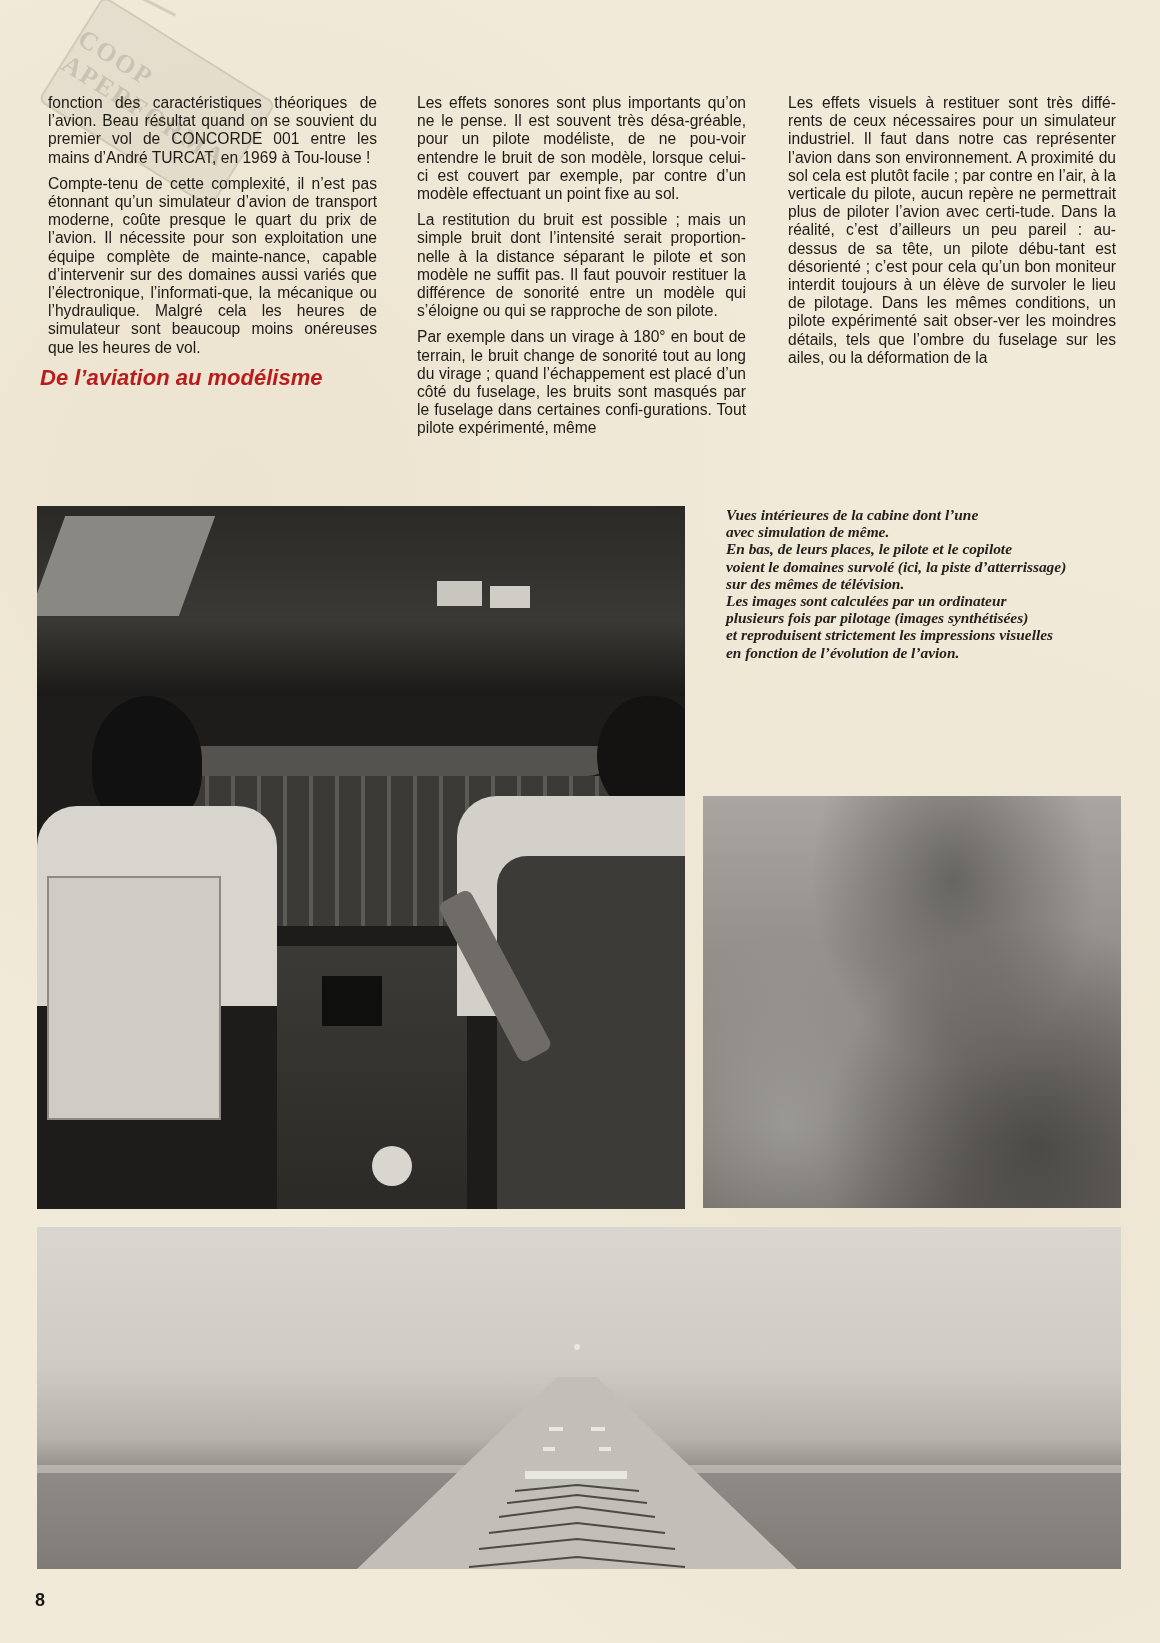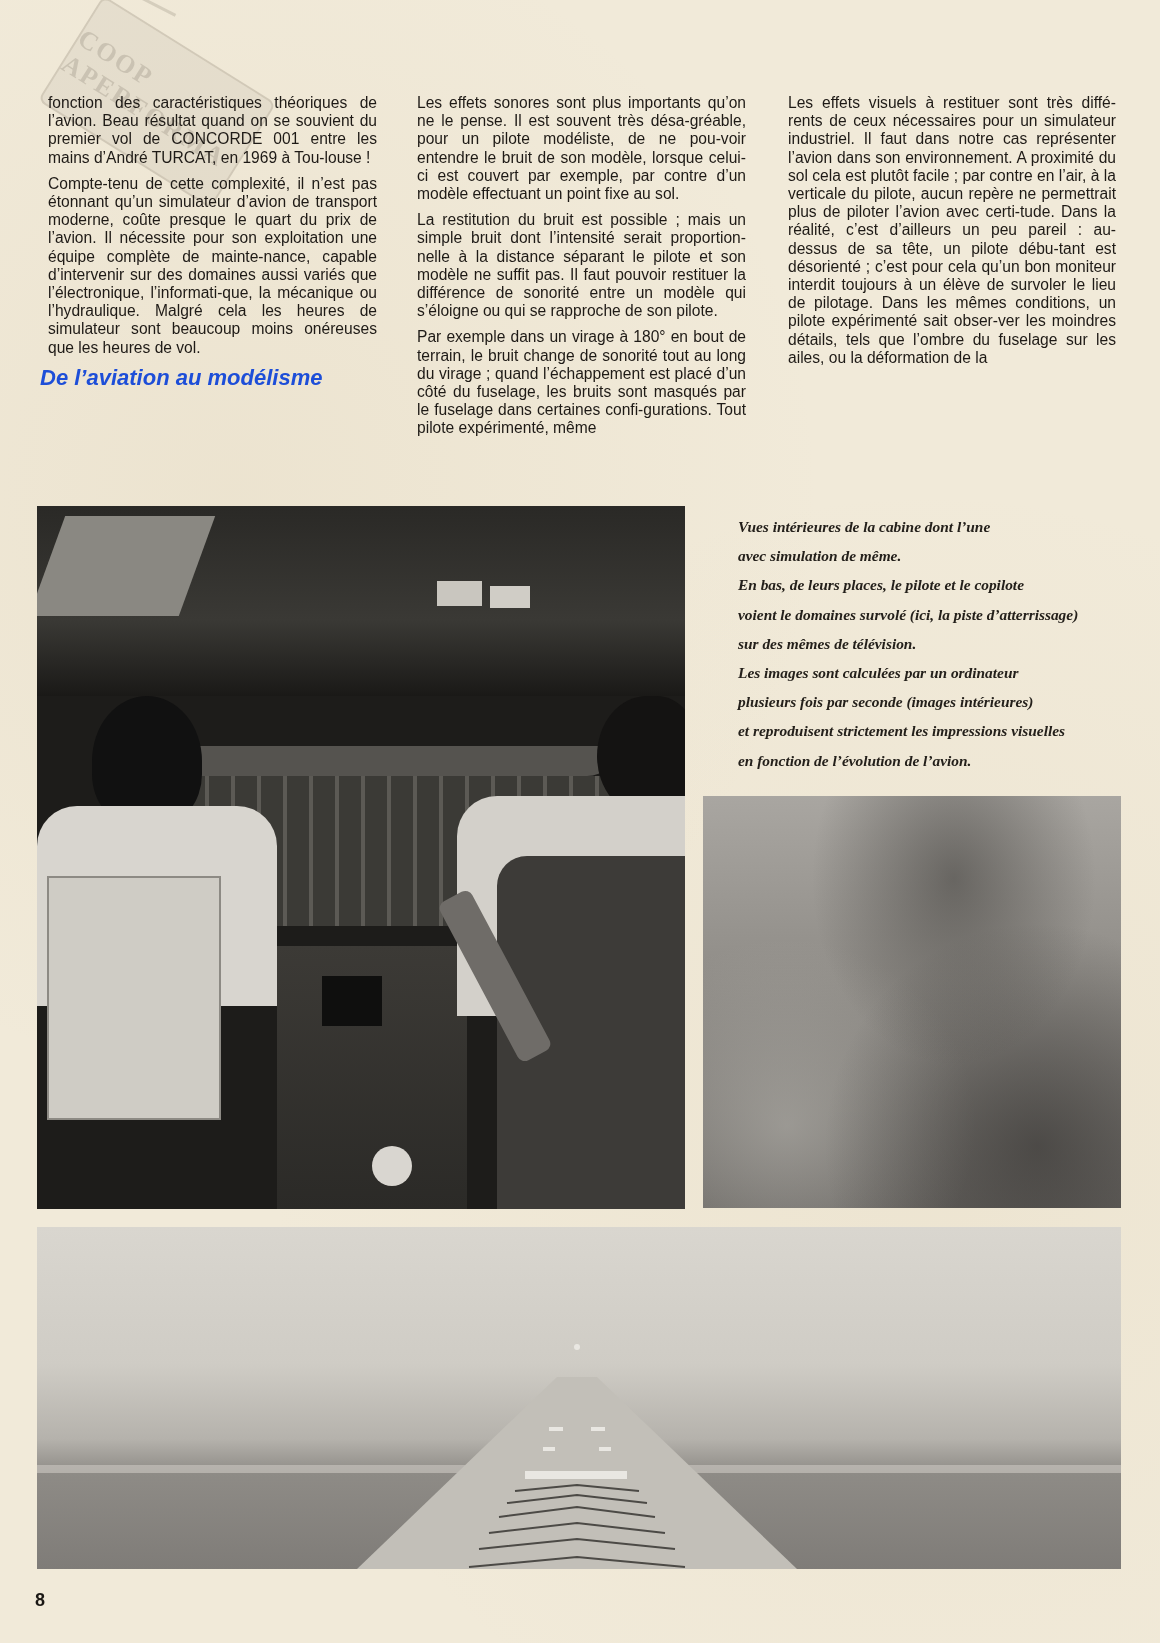--- a/index.html
+++ b/index.html
@@ -20,21 +20,21 @@
   }
   .col p { margin: 8px; }
   .col1 { left: 40px; width: 345px; }
   .col2 { left: 409px; width: 345px; }
   .col3 { left: 780px; width: 344px; }
   .heading {
     font-family: "Liberation Sans", sans-serif;
     font-weight: bold; font-style: italic;
     font-size: 22px; line-height: 26px;
     margin: 4px 0 6px 0; text-align: left;
-    color: #1d4ed8;
+    color: #b91c1c;
   }
   .watermark {
     position: absolute; left: 55px; top: 40px; width: 200px; height: 120px;
     transform: rotate(32deg);
     border: 2px solid rgba(120,110,95,0.18);
     background: rgba(140,130,115,0.10);
     border-radius: 8px;
     display: flex; align-items: center; justify-content: center;
     font-family: "Liberation Serif", serif; font-weight: bold;
     font-size: 26px; letter-spacing: 2px;
@@ -60,21 +60,21 @@
   }
   .photo-runway {
     left: 37px; top: 1227px; width: 1084px; height: 342px;
     background: linear-gradient(180deg, #d9d6cf 0%, #cfccc5 40%, #b5b2ac 62%, #8e8b86 72%, #7f7c78 100%);
   }
   .caption {
     position: absolute; left: 726px; top: 506px; width: 400px;
     font-family: "Liberation Serif", serif; font-style: italic; font-weight: bold;
     font-size: 15.4px; line-height: 17.2px; color: #24201b;
   }
-  .caption p { margin: 12px; }
+  .caption p { margin: 0; }
   .page-number {
     position: absolute; left: 35px; top: 1590px;
     font-family: "Liberation Sans", sans-serif; font-weight: bold;
     font-size: 18px; color: #1a1714;
   }
   
   .ck { position: absolute; }
 </style>
 </head>
 <body>
@@ -127,21 +127,21 @@
 
 <div class="photo photo-smoke" title="Cockpit with smoke simulation"></div>
 
 <div class="caption">
   <p>Vues intérieures de la cabine dont l’une</p>
   <p>avec simulation de même.</p>
   <p>En bas, de leurs places, le pilote et le copilote</p>
   <p>voient le domaines survolé (ici, la piste d’atterrissage)</p>
   <p>sur des mêmes de télévision.</p>
   <p>Les images sont calculées par un ordinateur</p>
-  <p>plusieurs fois par seconde (images intérieures)</p>
+  <p>plusieurs fois par pilotage (images synthétisées)</p>
   <p>et reproduisent strictement les impressions visuelles</p>
   <p>en fonction de l’évolution de l’avion.</p>
 </div>
 
 <div class="photo photo-runway" title="Synthesized runway approach image on TV screen">
   <svg width="1084" height="342" viewBox="0 0 1084 342">
 
     <rect x="0" y="238" width="1084" height="8" fill="#c4c1bb" opacity="0.7"></rect>
 
     <polygon points="520,150 560,150 760,342 320,342" fill="#c2bfb8"></polygon>

